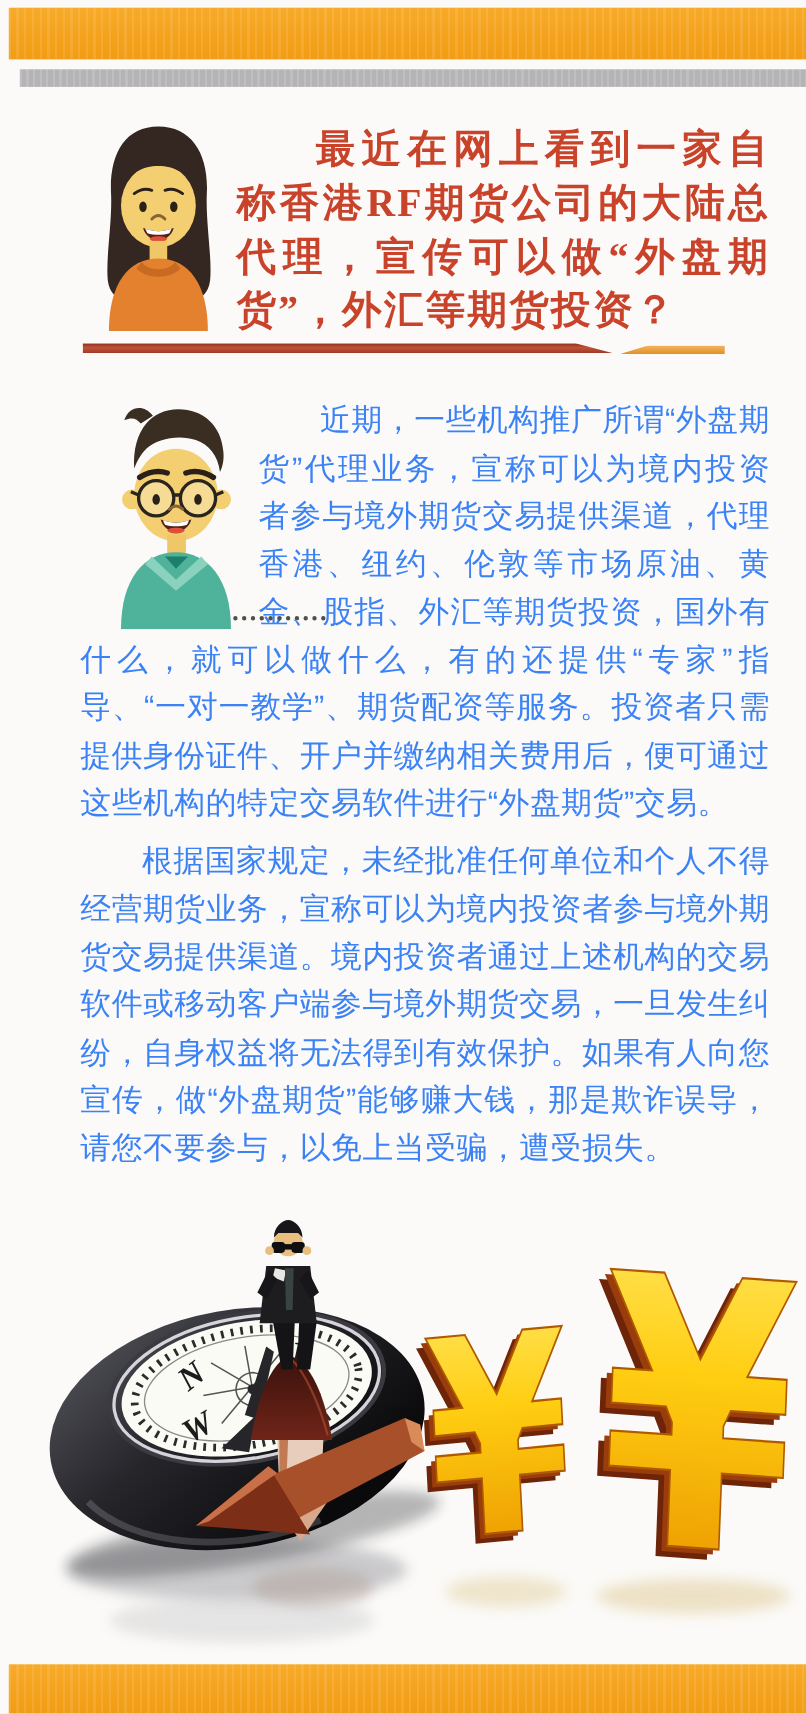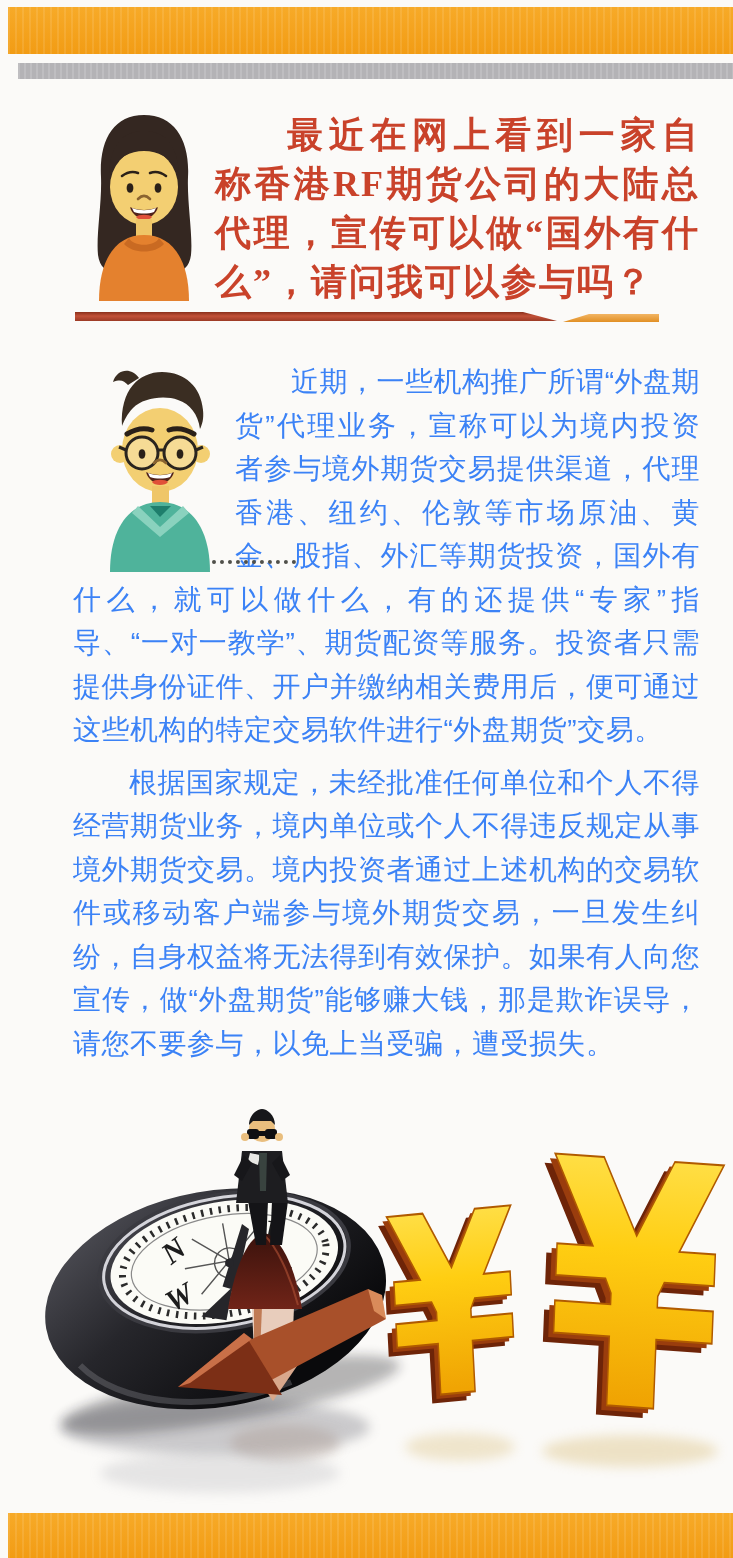--- a/index.html
+++ b/index.html
@@ -82,21 +82,21 @@
         <ellipse cx="72" cy="79" rx="3.4" ry="4.8" fill="#2a2018"></ellipse>
         <path d="M52 90q6-6 12 0" stroke="#8a6430" stroke-width="2.6" fill="none" stroke-linecap="round"></path>
         <path d="M44 98c4 15 24 15 28 0 0 0-6 3-14 3s-14-3-14-3Z" fill="#51231a"></path>
         <path d="M46 99c8 3 16 3 24 0l-2 4c-6 2-14 2-20 0Z" fill="#ffffff"></path>
         <path d="M50 108c2 4 14 4 16 0-2-3-14-3-16 0Z" fill="#E05038"></path>
         <rect x="50" y="110" width="16" height="17" fill="#EFC668"></rect>
         <path d="M13 192c0-42 17-66 45-66s45 24 45 66Z" fill="#E4812E"></path>
         <path d="M43 129c4 9 26 9 30 0l5 6c-9 10-31 10-40 0Z" fill="#C96A22"></path>
       </svg>
     </div>
-    <p class="question-text">最近在网上看到一家自称香港RF期货公司的大陆总代理，宣传可以做“国外有什么”，请问我可以参与吗？</p>
+    <p class="question-text">最近在网上看到一家自称香港RF期货公司的大陆总代理，宣传可以做“外盘期货”，外汇等期货投资？</p>
   </div>
 
   <div class="section-divider">
     <div class="divider-red"></div>
     <div class="divider-orange"></div>
   </div>
 
   <div class="answer-section">
     <div class="a-float">
 
@@ -117,21 +117,21 @@
         <path d="M53 112c4 15 24 15 28 0 0 0-6 3-14 3s-14-3-14-3Z" fill="#51231a"></path>
         <path d="M55 113c8 3 16 3 24 0l-2 4c-6 2-14 2-20 0Z" fill="#ffffff"></path>
         <path d="M59 122c2 4 14 4 16 0-2-3-14-3-16 0Z" fill="#E05038"></path>
         <rect x="59" y="126" width="17" height="17" fill="#EFC668"></rect>
         <path d="M17 212c0-46 21-70 50-70s50 24 50 70Z" fill="#4FB39B"></path>
         <path d="M45 146l22 21 23-21 6 7-29 24-28-24Z" fill="#8AD2BE"></path>
         <path d="M57 146l10 11 11-11Z" fill="#1E7E6C"></path>
       </svg>
     </div>
     <p class="answer-text">近期，一些机构推广所谓“外盘期货”代理业务，宣称可以为境内投资者参与境外期货交易提供渠道，代理香港、纽约、伦敦等市场原油、黄金、股指、外汇等期货投资，国外有什么，就可以做什么，有的还提供“专家”指导、“一对一教学”、期货配资等服务。投资者只需提供身份证件、开户并缴纳相关费用后，便可通过这些机构的特定交易软件进行“外盘期货”交易。</p>
-    <p class="answer-text">根据国家规定，未经批准任何单位和个人不得经营期货业务，境内单位或个人不得违反规定从事境外期货交易。境内投资者通过上述机构的交易软件或移动客户端参与境外期货交易，一旦发生纠纷，自身权益将无法得到有效保护。如果有人向您宣传，做“外盘期货”能够赚大钱，那是欺诈误导，请您不要参与，以免上当受骗，遭受损失。</p>
+    <p class="answer-text">根据国家规定，未经批准任何单位和个人不得经营期货业务，宣称可以为境内投资者参与境外期货交易提供渠道。境内投资者通过上述机构的交易软件或移动客户端参与境外期货交易，一旦发生纠纷，自身权益将无法得到有效保护。如果有人向您宣传，做“外盘期货”能够赚大钱，那是欺诈误导，请您不要参与，以免上当受骗，遭受损失。</p>
   </div>
 
   <div class="dotted-leader"></div>
 
   <svg class="illustration" viewBox="0 0 703 410">
     <defs>
       <linearGradient id="bezel" x1="0" y1="0" x2="1" y2="1">
         <stop offset="0" stop-color="#5a5a62"></stop>
           <stop offset=".4" stop-color="#26262b"></stop>
           <stop offset=".8" stop-color="#0a0a0c"></stop>

